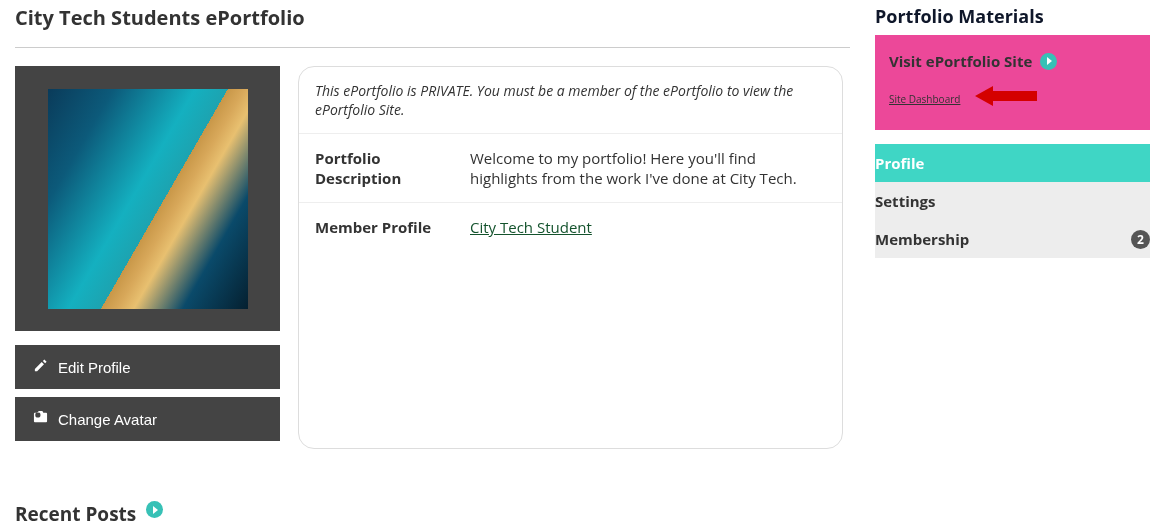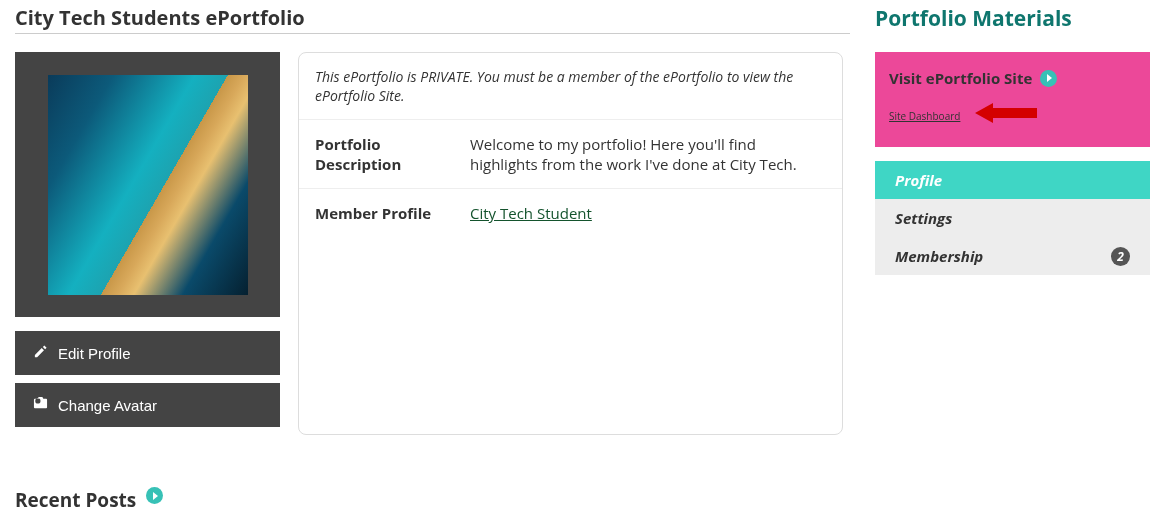--- a/index.html
+++ b/index.html
@@ -11,21 +11,21 @@
     padding: 0 15px;
   }
   .container { display: flex; gap: 25px; }
   .main { flex: 0 0 835px; }
   .sidebar { flex: 0 0 275px; }
 
   h1.section-title {
     font-size: 20px;
     font-weight: 700;
     color: #333;
-    padding: 4px 0 2px 0;
+    padding: 4px 0 16px 0;
     border-bottom: 1px solid #ccc;
     margin-bottom: 18px;
   }
 
   .profile-row { display: flex; gap: 18px; }
 
   .avatar-col { width: 265px; }
   .avatar-box {
     background: #444;
     padding: 22px;
@@ -54,21 +54,21 @@
     width: 265px;
     margin-bottom: 8px;
     border: none;
     cursor: pointer;
     text-align: left;
   }
   .dark-btn svg { width: 15px; height: 15px; fill: #fff; }
 
   .info-box {
     border: 1px solid #ddd;
-    border-radius: 8px;
+    border-radius: 16px;
     width: 545px;
   }
   .info-private {
     padding: 14px 16px;
     font-style: italic;
     font-size: 14px;
     color: #333;
     border-bottom: 1px solid #eee;
   }
   .info-row {
@@ -101,22 +101,22 @@
   .teal-circle-right::after {
     content: ""; display: block;
     border-left: 5px solid #fff;
     border-top: 4px solid transparent;
     border-bottom: 4px solid transparent;
     margin-left: 1px;
   }
 
   
   .sb-title {
-    font-size: 21px; font-weight: 700; color: #0f766e;
-    margin: 4px 0 20px 0;
+    font-size: 18px; font-weight: 700; color: #0f172a;
+    margin: 4px 0 7px 0;
   }
   .sb-box1 {
     background: #ec4899;
     padding: 16px 14px 18px 14px;
     margin-bottom: 14px;
   }
   .sb-visit {
     font-size: 15px; font-weight: 700;
     display: flex; align-items: center; gap: 8px;
     margin-bottom: 14px;
@@ -125,25 +125,24 @@
     font-size: 10px; text-decoration: underline;
     color: #333; display: inline-block;
   }
   .arrow-callout {
     display: inline-block; margin-left: 10px; vertical-align: middle;
   }
   .arrow-callout svg { width: 62px; height: 22px; }
 
   .sb-nav { background: #ededed; }
   .sb-nav-item {
-    padding: 9px 20px;
+    padding: 9px 0;
     font-size: 15px; font-weight: 700;
     display: flex; align-items: center; justify-content: space-between;
     cursor: pointer;
-    font-style: italic;
   }
   .sb-nav-item.active { background: #3fd6c5; color: #fff; }
   .badge {
     background: #555; color: #fff; border-radius: 50%;
     width: 19px; height: 19px; font-size: 12px;
     display: inline-flex; align-items: center; justify-content: center;
     font-weight: 700;
   }
 </style>
 </head>

